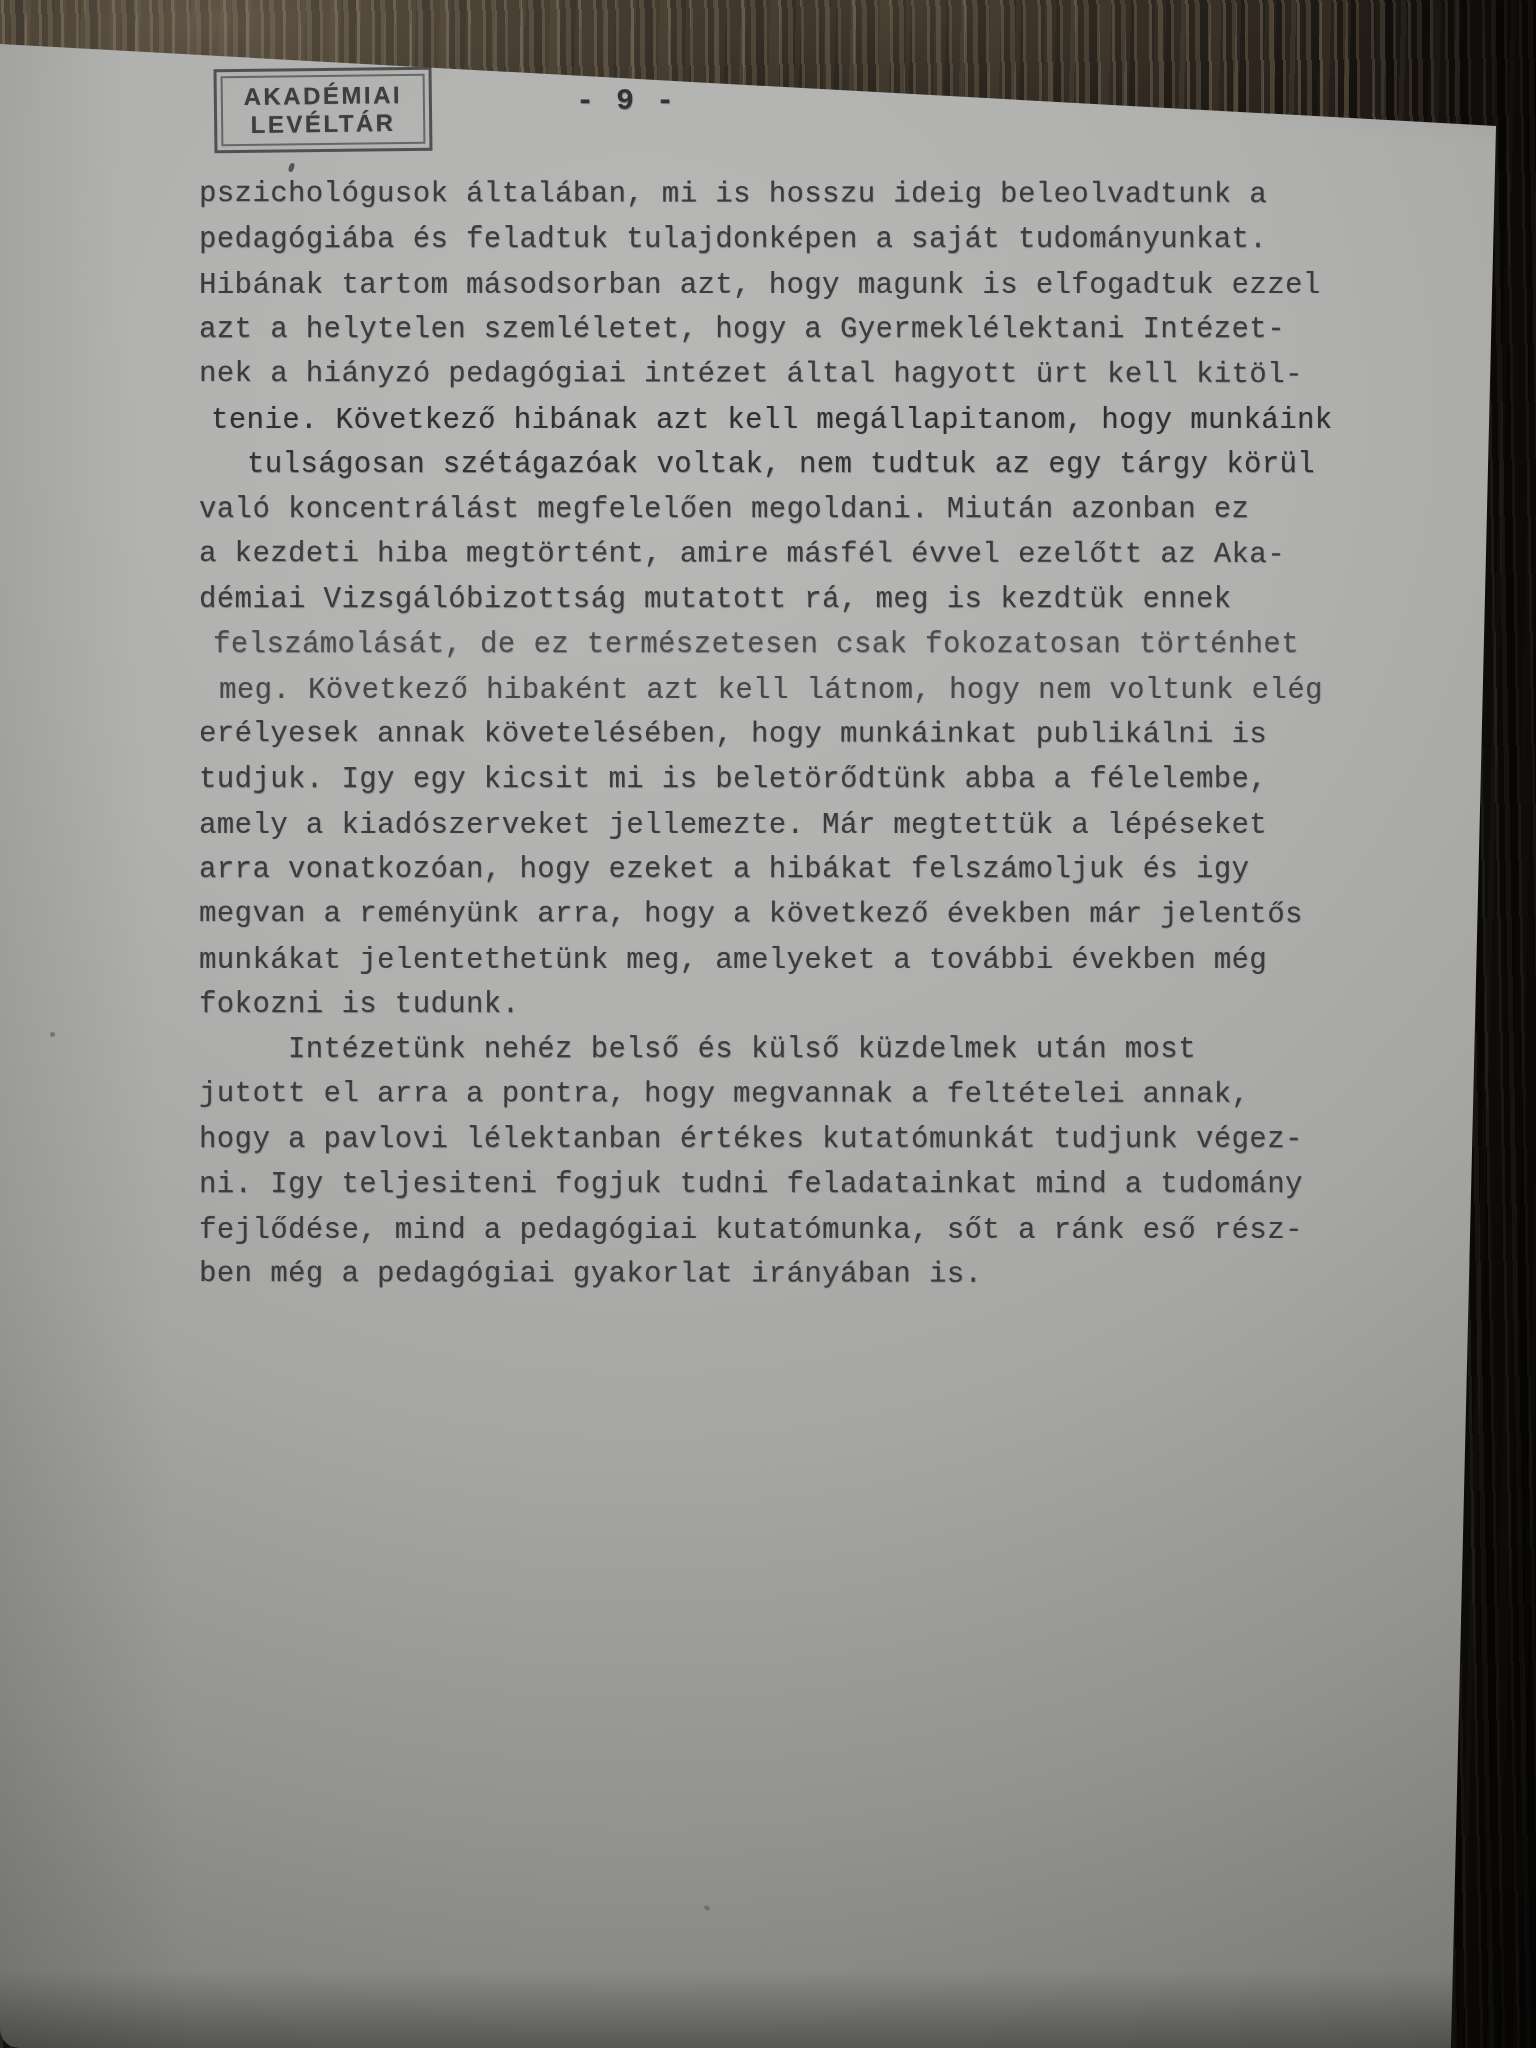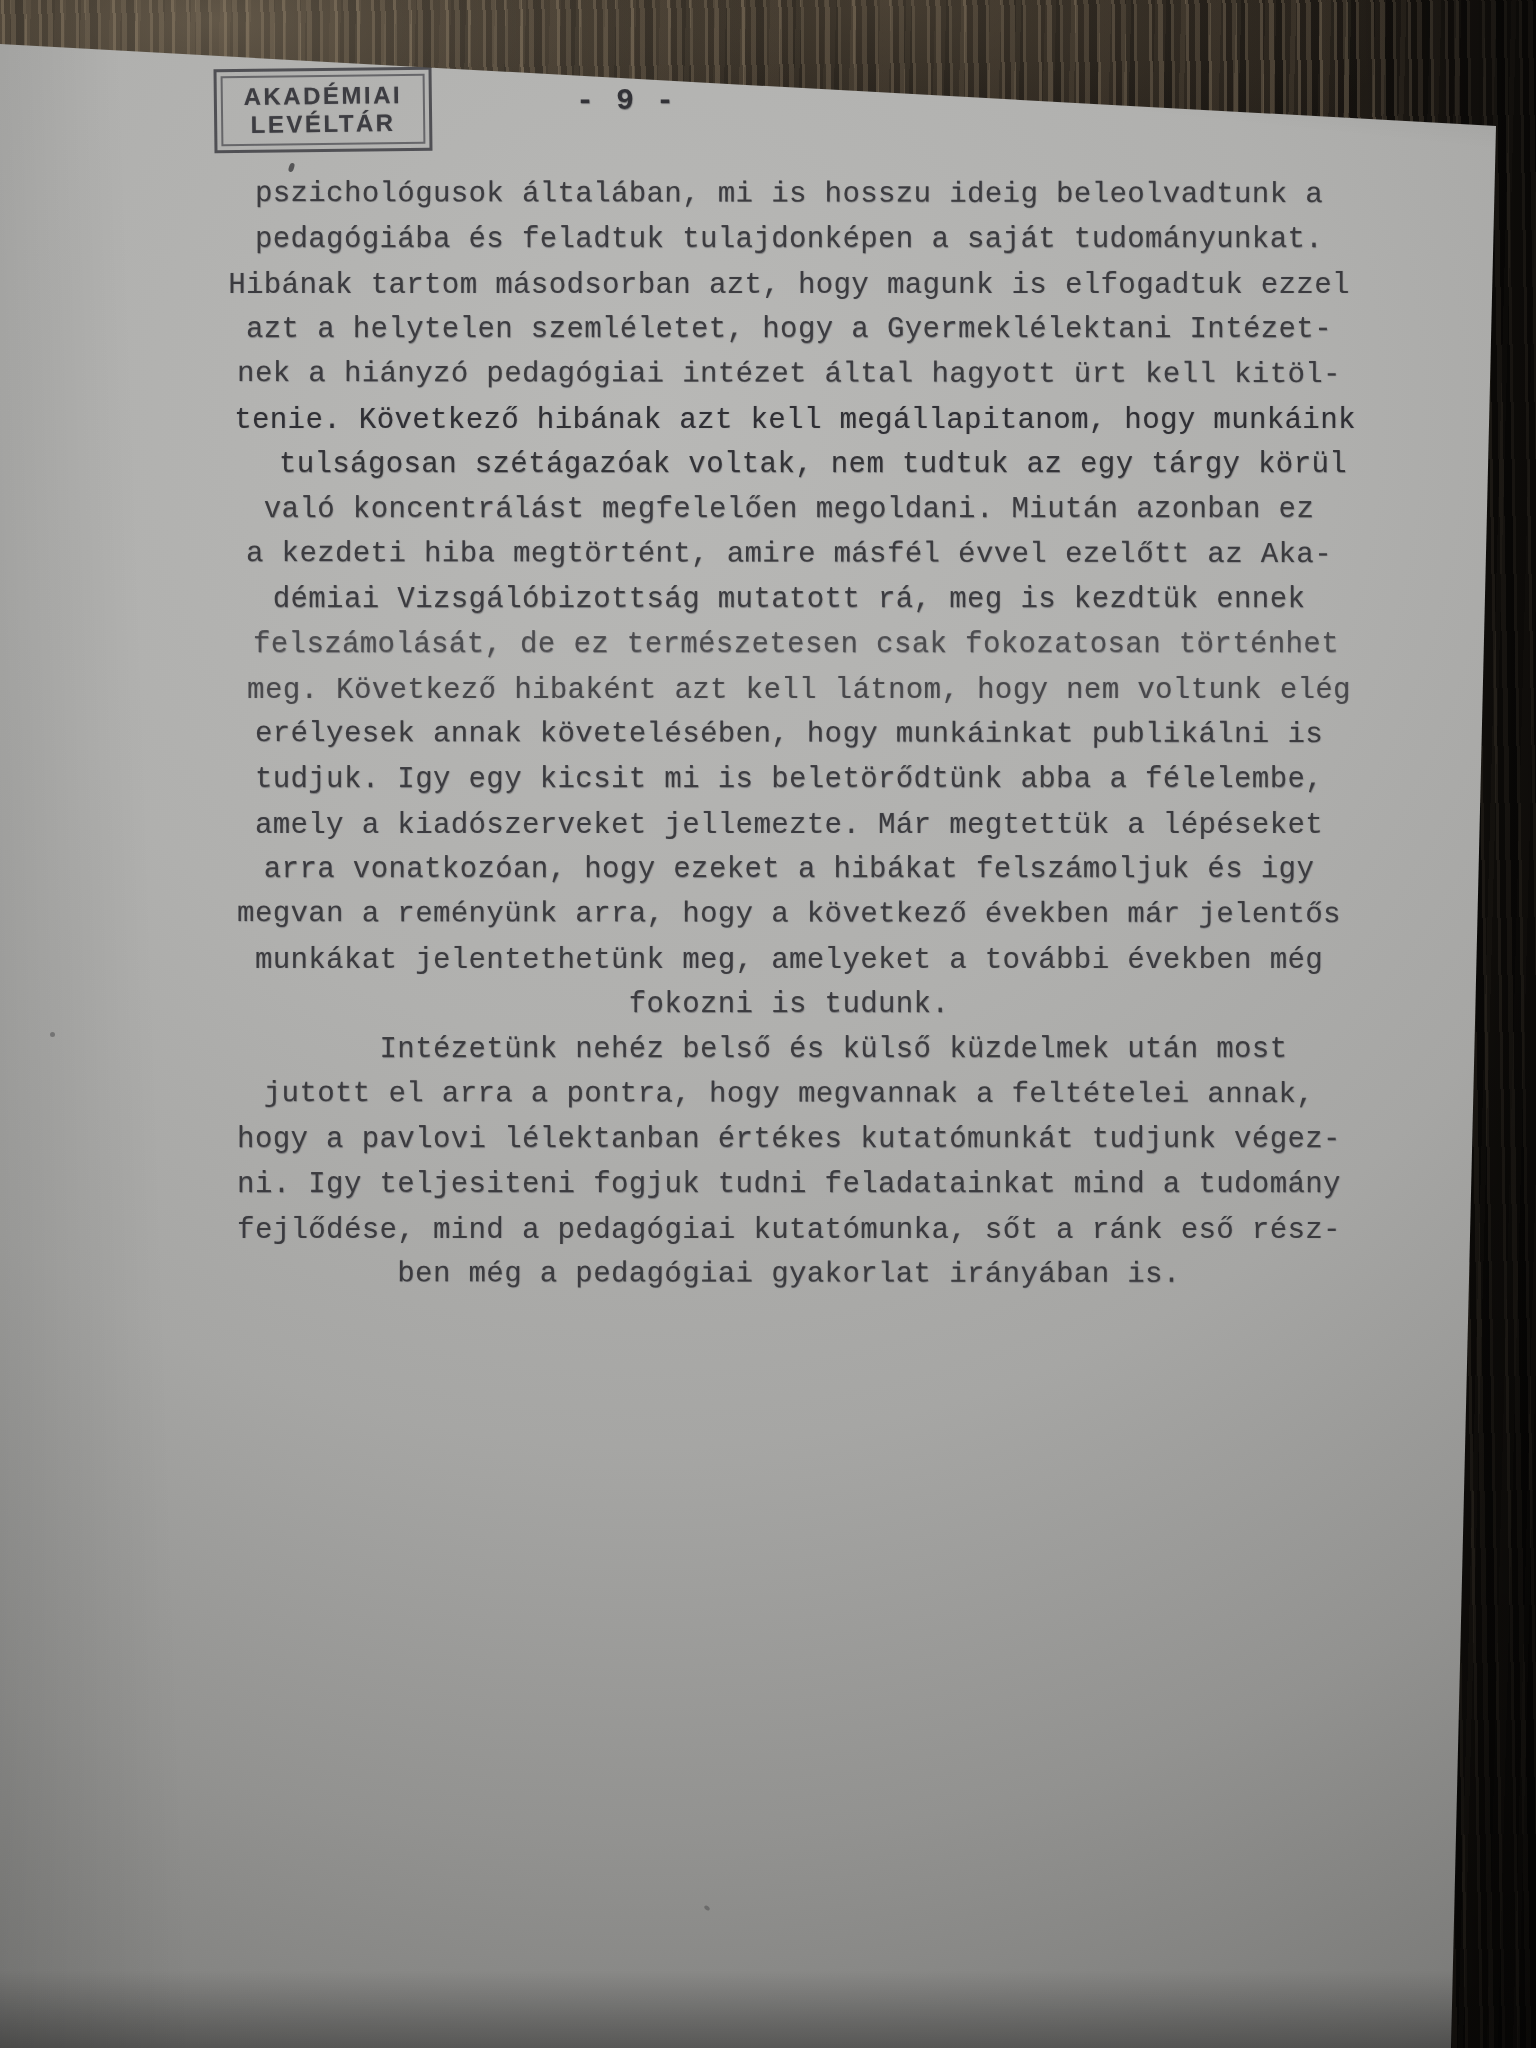--- a/index.html
+++ b/index.html
@@ -34,20 +34,21 @@
   .paper{
     position:absolute;inset:0;
     clip-path:polygon(0px 44px, 1496px 126px, 1451px 2048px, 0px 2048px);
     filter:drop-shadow(0 6px 14px rgba(0,0,0,0.65));
     background:
       linear-gradient(180deg, rgba(0,0,0,0) 96.2%, rgba(0,0,0,0.34) 100%),
       linear-gradient(186deg, rgba(0,0,0,0.16) 0%, rgba(0,0,0,0) 7%),
       linear-gradient(88deg, rgba(0,0,0,0.10) 0%, rgba(0,0,0,0) 12%),
       radial-gradient(ellipse 125% 92% at 42% 20%,
         #b8b8b6 0%, #b0b0ae 34%, #a6a6a4 55%, #929290 76%, #7a7a78 95%, #6f6f6d 100%);
+    border-radius: 19px;
   }
   
   .stamp{
     position:absolute;left:214px;top:68px;width:212px;height:78px;
     border:3px solid rgba(62,62,68,0.85);
     outline:2px solid rgba(62,62,68,0.65);
     outline-offset:-9px;
     transform:rotate(-0.7deg);
     display:flex;flex-direction:column;align-items:center;justify-content:center;
     color:rgba(56,56,62,0.92);
@@ -63,21 +64,20 @@
     text-shadow:0.6px 0.6px 1px rgba(44,44,50,0.5);
   }
   
   .typed-text{
     position:absolute;left:199px;top:172px;width:1180px;
     font-family:"Liberation Mono","DejaVu Sans Mono",monospace;
     font-size:29px;line-height:45px;letter-spacing:0.4px;
     color:rgba(52,52,57,0.90);
     text-shadow:0.5px 0.6px 1px rgba(52,52,57,0.45);
     white-space:pre;
-    text-align:center;
   }
   .text-line{height:45px;}
   
   .text-line:nth-child(3n){transform:translateY(0.6px);}
   .text-line:nth-child(4n+1){transform:translateY(-0.5px) rotate(0.05deg);}
   .text-line:nth-child(6){color:rgba(43,43,48,0.95);margin-left:12px;}
   .text-line:nth-child(7){color:rgba(45,45,50,0.93);margin-left:48px;}
   .text-line:nth-child(11){color:rgba(62,62,66,0.80);margin-left:14px;}
   .text-line:nth-child(12){color:rgba(60,60,64,0.82);margin-left:20px;}
   

